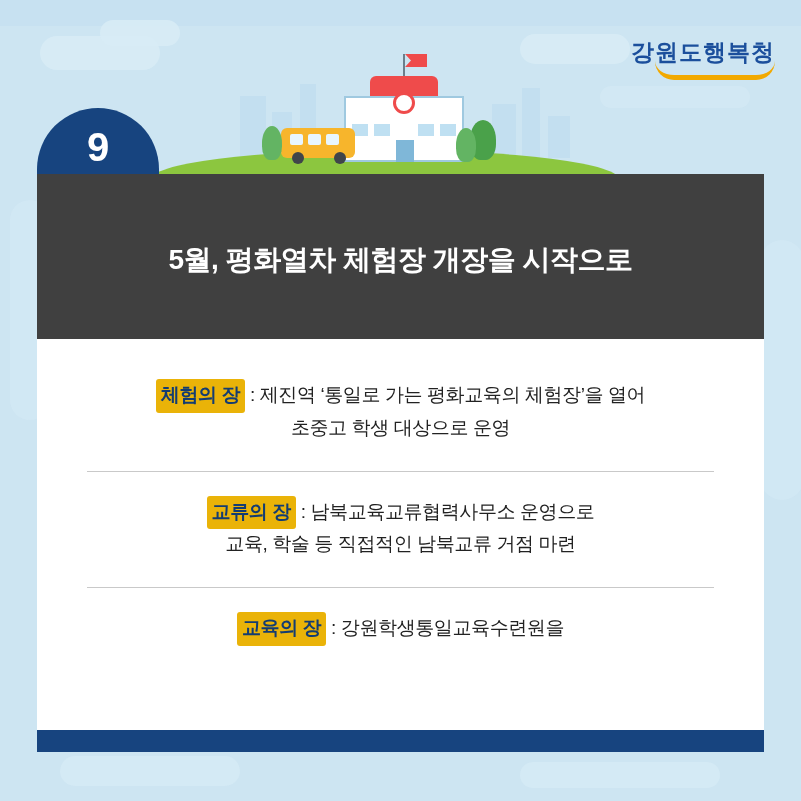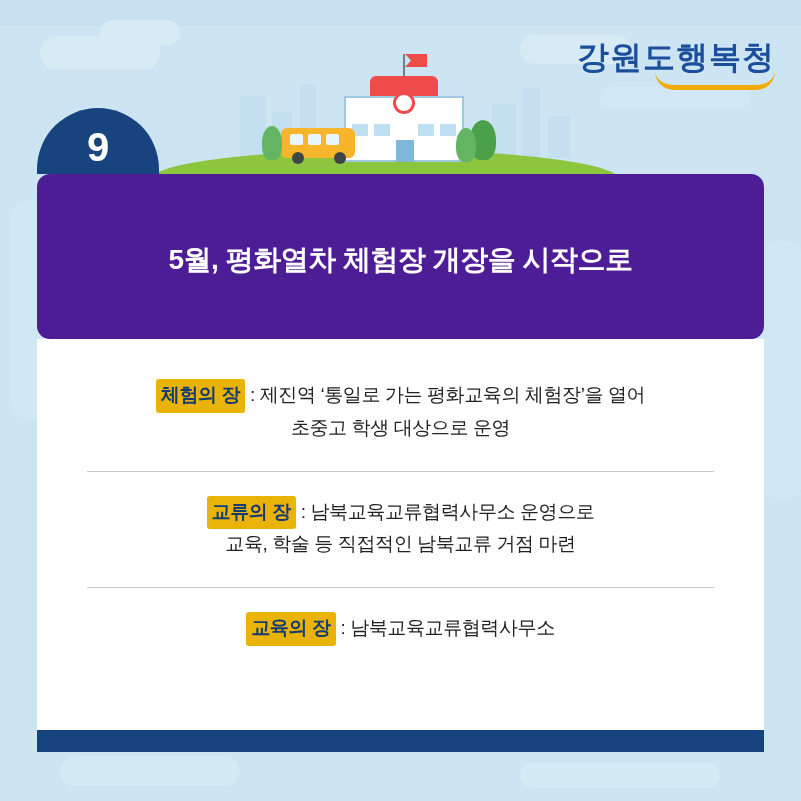--- a/index.html
+++ b/index.html
@@ -39,21 +39,21 @@
     width: 801px;
     height: 180px;
   }
   
   .logo {
     position: absolute;
     right: 26px;
     top: 40px;
     text-align: left;
     color: #1b4f9c;
-    font-size: 32px;
+    font-size: 23px;
     font-weight: bold;
     letter-spacing: 1px;
     line-height: 1.1;
   }
   .logo .swoosh {
     display: block;
     width: 120px;
     height: 14px;
     margin-left: auto;
     margin-top: -4px;
@@ -78,29 +78,28 @@
     padding-bottom: 4px;
     box-sizing: border-box;
   }
   
   .headline {
     position: absolute;
     left: 37px;
     top: 174px;
     width: 727px;
     height: 165px;
-    background: #4c1d95;
+    background: #404040;
     color: #ffffff;
     display: flex;
     flex-direction: column;
     align-items: center;
     justify-content: center;
     box-sizing: border-box;
     padding-top: 6px;
-    border-radius: 13px;
   }
   .headline .ln {
     font-size: 28px;
     font-weight: bold;
     line-height: 1.42;
     letter-spacing: -0.5px;
     white-space: nowrap;
   }
   .hl-yellow { color: #ffd93b; }
   
@@ -307,20 +306,20 @@
     <div class="divider"></div>
 
     <div class="block blk2">
       <div class="row"><span class="tag">교류의 장</span><span> : 남북교육교류협력사무소 운영으로</span></div>
       <div class="row">교육, 학술 등 직접적인 남북교류 거점 마련</div>
     </div>
 
     <div class="divider"></div>
 
     <div class="block blk3">
-      <div class="row"><span class="tag">교육의 장</span><span> : 남북교육교류협력사무소</span></div>
+      <div class="row"><span class="tag">교육의 장</span><span> : 강원학생통일교육수련원을</span></div>
     </div>
 
   </div>
 
   <div class="bottombar"></div>
 
 </div>
 
 </body></html>

